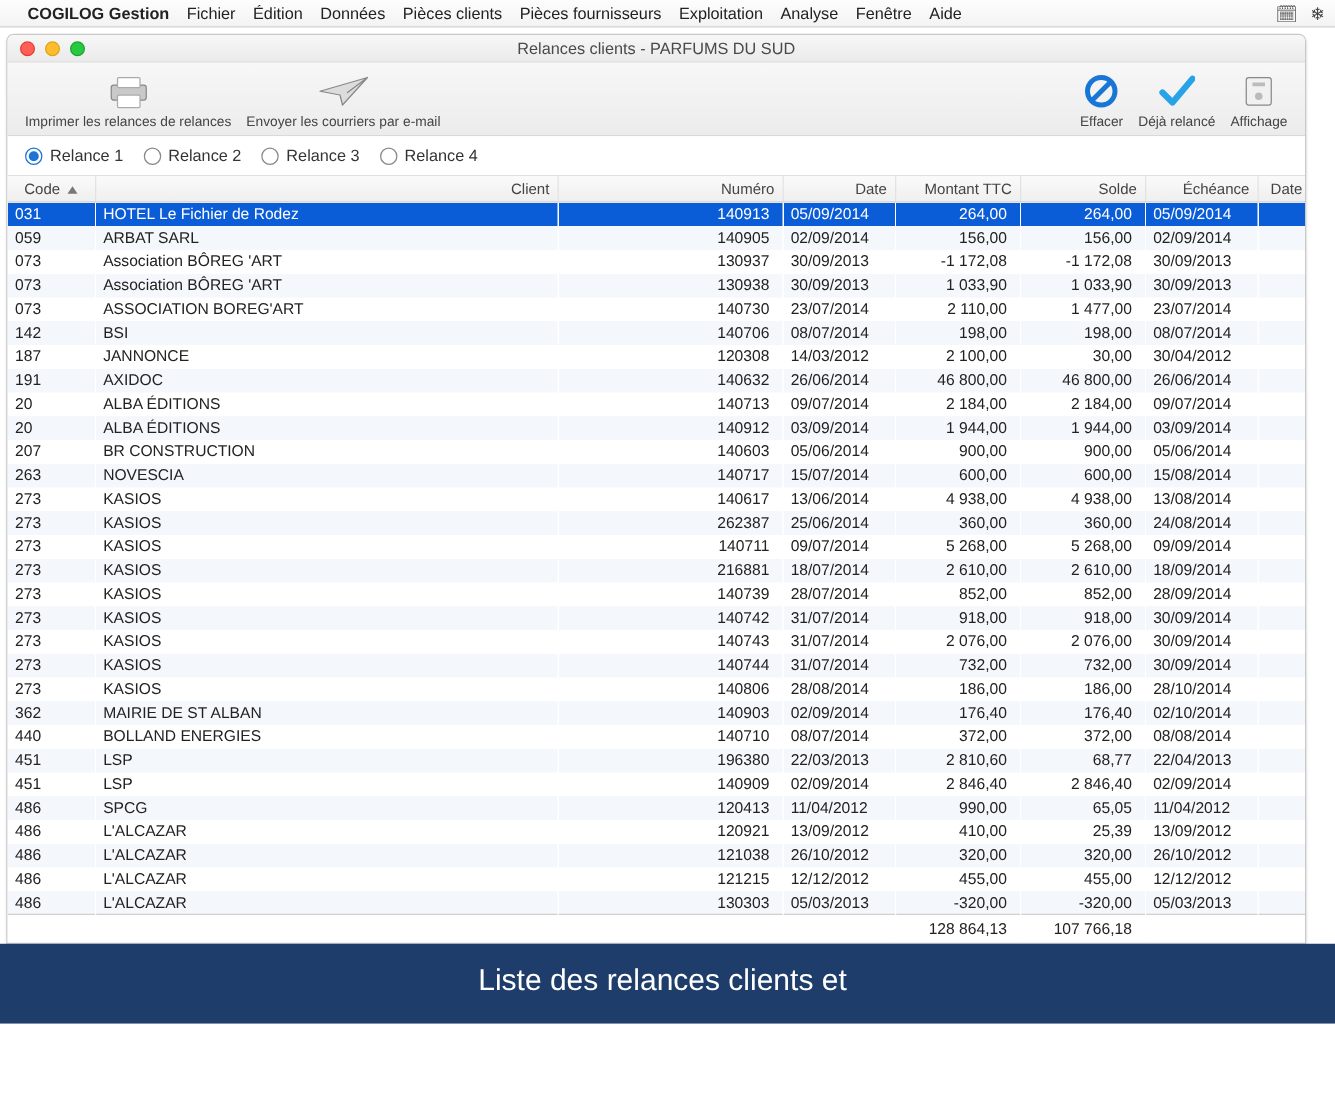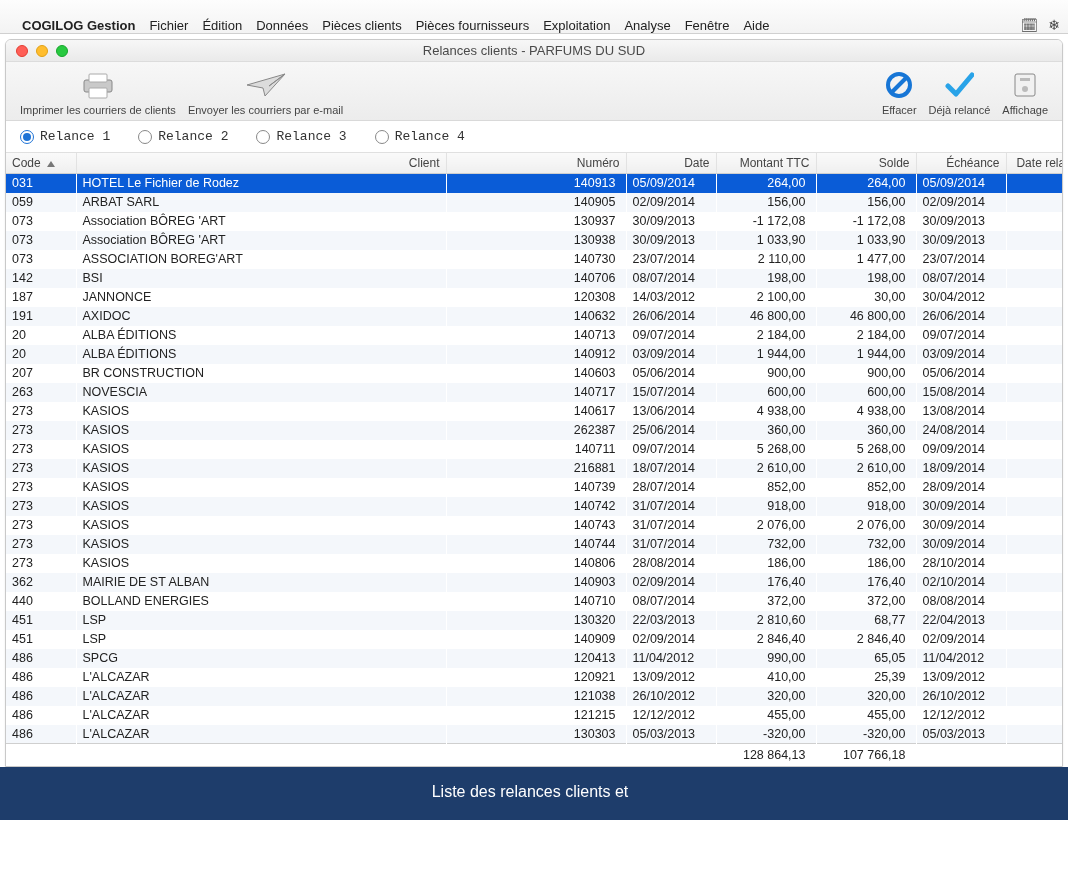--- a/index.html
+++ b/index.html
@@ -8,40 +8,40 @@
     font-family: -apple-system, "Helvetica Neue", Arial, sans-serif;
     font-size: 13px;
     background: #fff;
     width: 1068px;
     overflow: hidden;
   }
 
   
   .mac-menubar {
     display: flex;
-    align-items: flex-end;
-    height: 34px;
+    align-items: center;
+    height: 22px;
     background: linear-gradient(#fdfdfd,#f3f3f3);
     border-bottom: 1px solid #d0d0d0;
     padding: 0 8px;
     font-size: 13px;
     gap: 14px;
     font-weight: 500;
     color: #222;
   }
   .mac-menubar .apple { font-size: 15px; }
   .mac-menubar .app-name { font-weight: 700; }
   .mac-menubar .spacer { flex: 1; }
   .mac-menubar .right-icons { display:flex; gap:10px; font-size:14px; color:#444; }
 
   
   .window {
     border: 1px solid #c9c9c9;
     border-radius: 6px 6px 0 0;
-    margin: 5px 5px 0 5px;
+    margin: 5px 23px 0 5px;
     overflow: hidden;
     box-shadow: 0 1px 2px rgba(0,0,0,0.1);
   }
   .titlebar {
     height: 22px;
     background: linear-gradient(#f7f7f7,#eaeaea);
     border-bottom: 1px solid #dcdcdc;
     display: flex;
     align-items: center;
     position: relative;
@@ -77,25 +77,24 @@
     padding: 0 6px;
     cursor:pointer;
   }
   .toolbar .tool .ico { height:34px; display:flex; align-items:center; justify-content:center; }
   .toolbar .grow { flex:1; }
 
   
   .radio-row {
     display:flex;
     align-items:center;
-    gap: 28px;
+    gap: 16px;
     padding: 8px 14px;
     background:#fff;
     border-bottom:1px solid #e0e0e0;
-    font-family:Liberation Mono, monospace;
   }
   .radio-item { display:flex; align-items:center; gap:6px; font-size:13px; color:#333; cursor:pointer;}
   .radio-dot {
     width:14px; height:14px; border-radius:50%;
     border:1px solid #888; background:#fff; display:inline-flex; align-items:center; justify-content:center;
   }
   .radio-dot.sel { border-color:#1e73d6; }
   .radio-dot.sel::after { content:""; width:8px; height:8px; border-radius:50%; background:#1e73d6; display:block; }
 
   
@@ -143,21 +142,21 @@
     height:22px;
   }
 
   
   .footer-banner {
     background:#1e3d6b;
     color:#fff;
     text-align:center;
     padding:14px 28px 18px 20px;
     font-family: "Gill Sans", "Trebuchet MS", sans-serif;
-    font-size:16px;
+    font-size:24px;
     line-height:1.35;
   }
 </style>
 </head>
 <body>
 
 <div class="mac-menubar">
   <span class="apple"></span>
   <span class="app-name">COGILOG Gestion</span>
   <span>Fichier</span>
@@ -188,21 +187,21 @@
 
   <div class="toolbar">
     <div class="tool">
       <div class="ico">
         <svg width="40" height="30" viewBox="0 0 40 30">
           <rect x="6" y="10" width="28" height="12" rx="2" fill="#c9c9c9" stroke="#888"></rect>
           <rect x="11" y="4" width="18" height="8" rx="1" fill="#fff" stroke="#aaa"></rect>
           <rect x="11" y="18" width="18" height="10" rx="1" fill="#fff" stroke="#aaa"></rect>
         </svg>
       </div>
-      <span>Imprimer les courriers de clients</span>
+      <span>Imprimer les relances de relances</span>
     </div>
     <div class="tool">
       <div class="ico">
         <svg width="42" height="30" viewBox="0 0 42 30">
           <polygon points="2,15 40,4 24,16 40,4 20,26 18,18" fill="#dcdcdc" stroke="#888" stroke-linejoin="round"></polygon>
         </svg>
       </div>
       <span>Envoyer les courriers par e-mail</span>
     </div>
     <div class="grow"></div>
@@ -261,21 +260,21 @@
           <col style="width:370px">
           <col style="width:180px">
         <col style="width:90px">
           <col style="width:100px">
           <col style="width:100px">
         <col style="width:90px">
           <col style="width:85px">
       </colgroup>
       <thead>
         <tr>
-          <th class="sort" style="text-align:left">Code</th>
+          <th class="sort" style="text-align:center">Code</th>
           <th>Client</th>
           <th>Numéro</th>
           <th>Date</th>
           <th>Montant TTC</th>
           <th>Solde</th>
           <th>Échéance</th>
           <th>Date relance</th>
         </tr>
       </thead>
       <tbody id="tbody">
@@ -505,21 +504,21 @@
             <td class="r-num">140710</td>
             <td class="r-left">08/07/2014</td>
             <td class="r-num">372,00</td>
             <td class="r-num">372,00</td>
             <td class="r-left">08/08/2014</td>
             <td class="r-left"></td>
           </tr>
           <tr>
             <td class="r-left">451</td>
             <td class="r-left">LSP</td>
-            <td class="r-num">130320</td>
+            <td class="r-num">196380</td>
             <td class="r-left">22/03/2013</td>
             <td class="r-num">2 810,60</td>
             <td class="r-num">68,77</td>
             <td class="r-left">22/04/2013</td>
             <td class="r-left"></td>
           </tr>
           <tr>
             <td class="r-left">451</td>
             <td class="r-left">LSP</td>
             <td class="r-num">140909</td>

